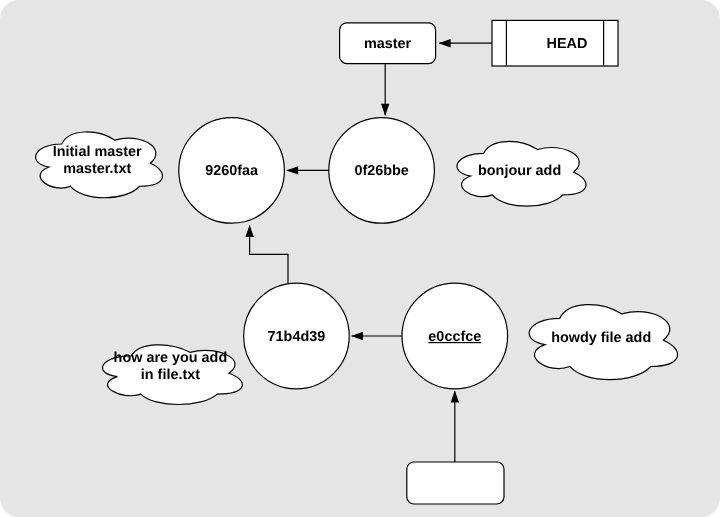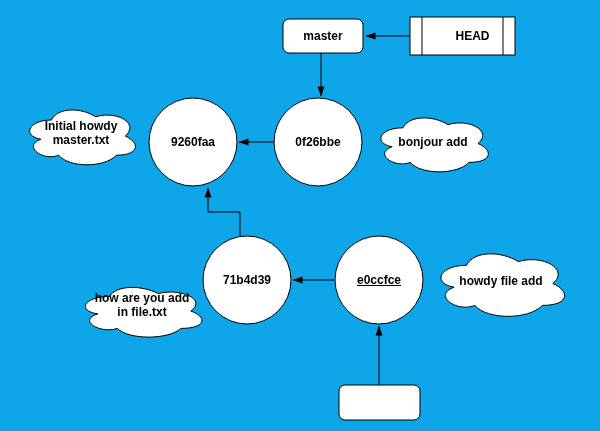--- a/index.html
+++ b/index.html
@@ -1,22 +1,23 @@
 <!DOCTYPE html>
 <html><head>
 <meta charset="utf-8">
 <style>
   html, body { margin: 0; padding: 0; background: #ffffff; }
   .canvas {
     position: relative;
     width: 600px;
     height: 431px;
-    background: #0ea5e9;
+    background: #e5e5e5;
     overflow: hidden;
     font-family: "Liberation Sans", sans-serif;
+    border-radius: 16px;
   }
   .canvas svg { position: absolute; left: 0; top: 0; }
   .label {
     position: absolute;
     display: flex;
     flex-direction: column;
     align-items: center;
     justify-content: center;
     text-align: center;
     font-weight: bold;
@@ -77,21 +78,21 @@
 
   <div class="label lbl-master">master</div>
   <div class="label lbl-head">HEAD</div>
 
   <div class="label lbl-c1">9260faa</div>
   <div class="label lbl-c2">0f26bbe</div>
   <div class="label lbl-c3">71b4d39</div>
   <div class="label lbl-c4">e0ccfce</div>
 
   <div class="label lbl-cloud1">
-    <div>Initial howdy</div>
+    <div>Initial master</div>
     <div>master.txt</div>
   </div>
   <div class="label lbl-cloud2">bonjour add</div>
   <div class="label lbl-cloud3">
     <div>how are you add</div>
     <div>in file.txt</div>
   </div>
   <div class="label lbl-cloud4">howdy file add</div>
 
 </div>

